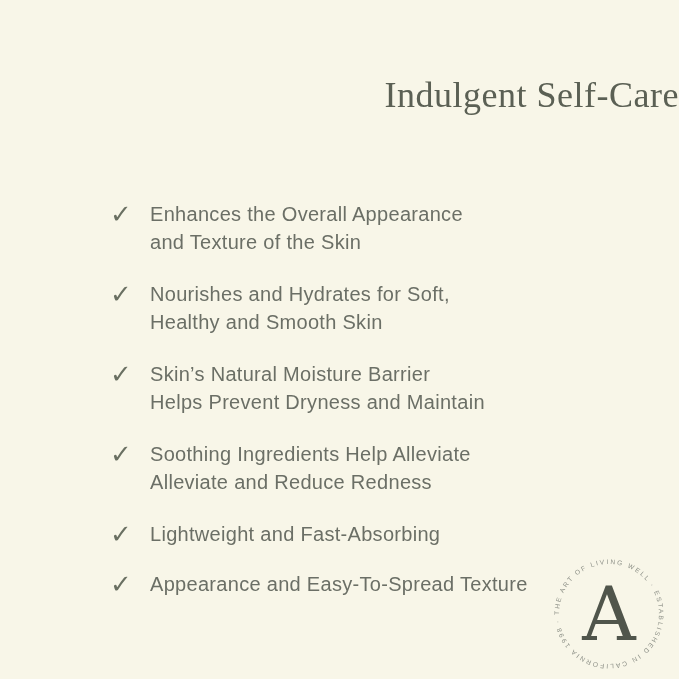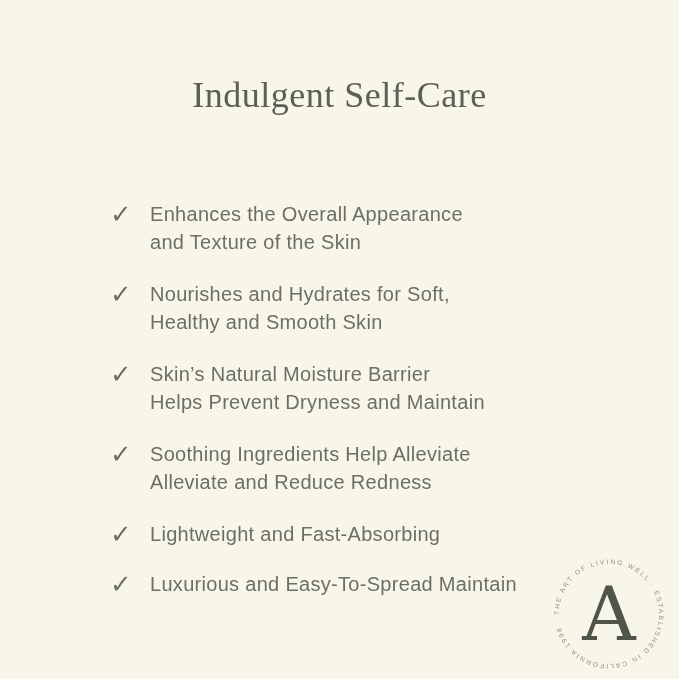--- a/index.html
+++ b/index.html
@@ -13,21 +13,21 @@
     height: 679px;
     background: #f8f6e8;
     overflow: hidden;
     font-family: "Liberation Sans", sans-serif;
   }
   .title-block {
     position: absolute;
     top: 72px;
     left: 0;
     width: 679px;
-    text-align: center;
+    text-align: right;
     color: #5b6054;
     font-family: "Liberation Serif", "DejaVu Serif", serif;
     font-size: 36px;
     line-height: 46px;
     letter-spacing: 0.5px;
   }
   .benefits {
     position: absolute;
     top: 200px;
     left: 110px;
@@ -111,21 +111,21 @@
     <div class="item single">
       <span class="check">✓</span>
       <div class="item-text">
         <div class="item-line">Lightweight and Fast-Absorbing</div>
       </div>
     </div>
 
     <div class="item single">
       <span class="check">✓</span>
       <div class="item-text">
-        <div class="item-line">Luxurious and Easy-To-Spread Maintain</div>
+        <div class="item-line">Appearance and Easy-To-Spread Texture</div>
       </div>
     </div>
 
   </div>
 
   <div class="badge">
     <svg width="140" height="140" viewBox="0 0 140 140">
       <defs>
         <path id="ringPath" d="M 20,70 A 50,50 0 1 1 120,70 A 50,50 0 1 1 20,70"></path>
       </defs>

